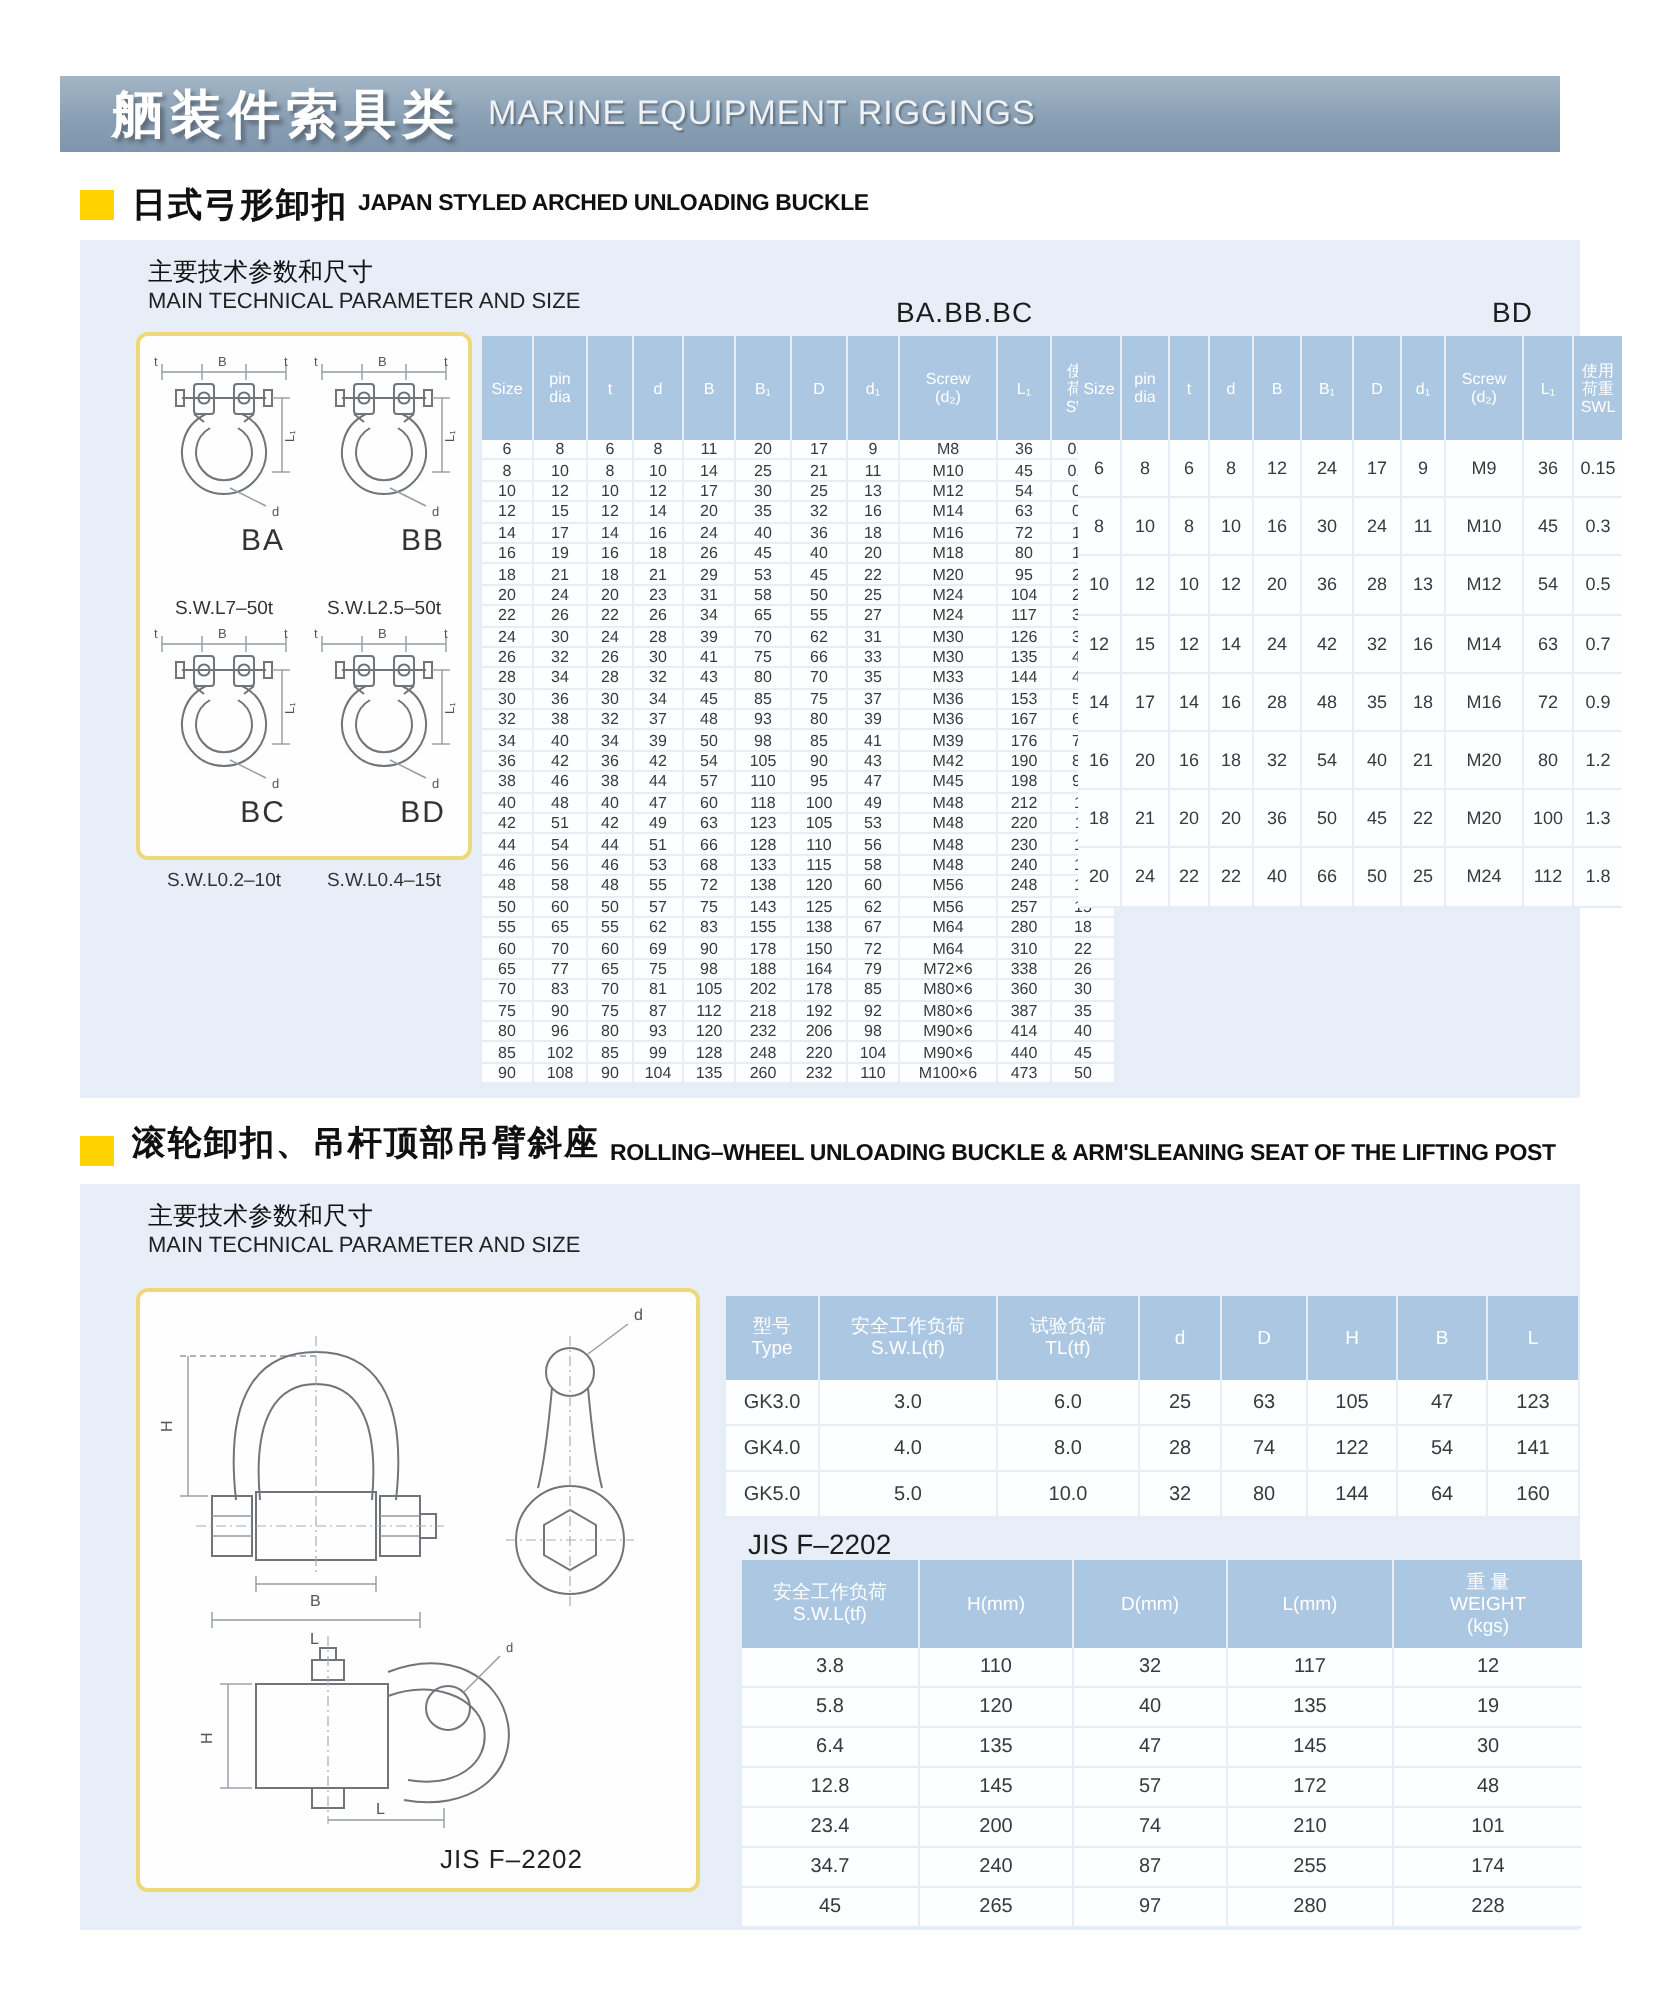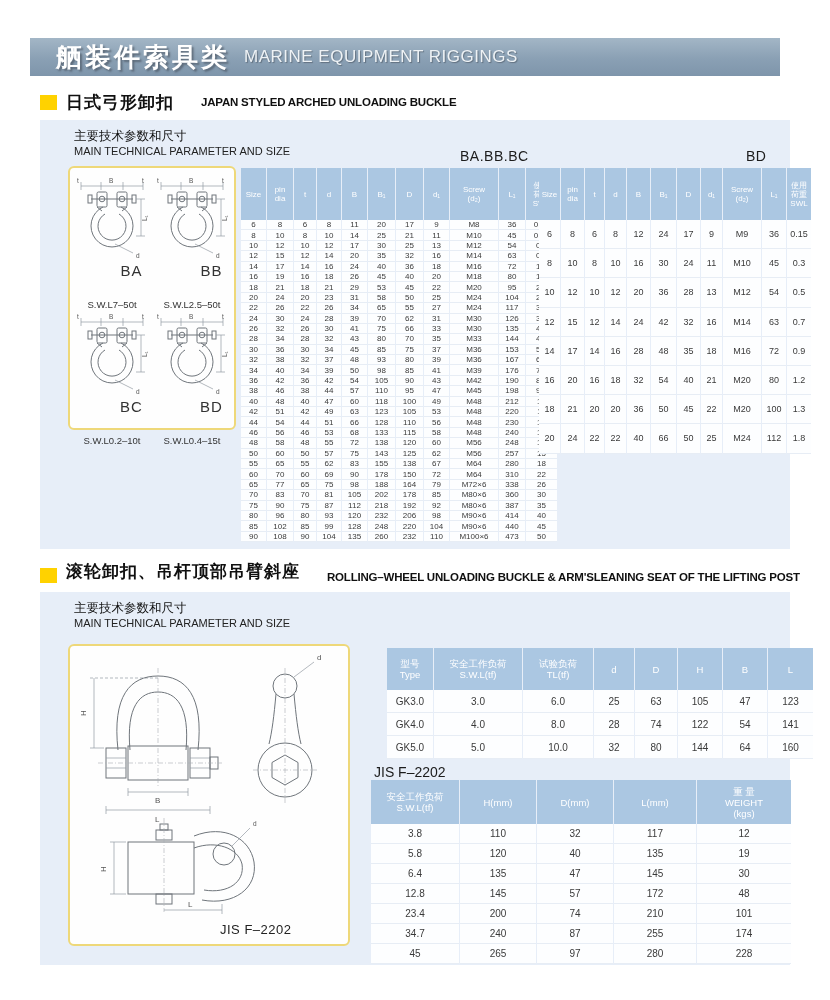--- a/index.html
+++ b/index.html
@@ -16,21 +16,21 @@
   }
   .banner-zh{font-size:26px;font-weight:bold;color:#fff;letter-spacing:3px;
     text-shadow:2px 2px 2px rgba(70,80,92,.65);}
   .banner-en{font-size:17px;font-weight:normal;color:#eef2f5;margin-left:14px;
     letter-spacing:.5px;text-shadow:1px 1px 1px rgba(70,80,92,.6);}
   
   .sec-head{position:absolute;left:40px;display:flex;align-items:center;height:20px;}
   .sec1{top:92px;} .sec2{top:563px;align-items:flex-end;}
   .bullet{width:17px;height:15px;background:#ffd200;margin-right:9px;flex:0 0 auto;}
   .sec-zh{font-size:17px;font-weight:bold;color:#101010;letter-spacing:1px;}
-  .sec-en{font-size:11.5px;font-weight:bold;color:#101010;margin-left:27px;letter-spacing:-.2px;white-space:nowrap;}
+  .sec-en{font-size:11.5px;font-weight:bold;color:#101010;margin-left:5px;letter-spacing:-.2px;white-space:nowrap;}
   
   .panel{position:absolute;left:40px;width:750px;background:#e7eef8;}
   .panel1{top:120px;height:429px;}
   .panel2{top:592px;height:373px;}
   .param{position:absolute;left:34px;top:9px;line-height:15px;}
   .param-zh{font-size:12.5px;color:#111;}
   .param-en{font-size:11px;color:#222;}
   .tbl-caption{position:absolute;font-size:14px;color:#1c1c1c;letter-spacing:.5px;}
   
   .dbox{position:absolute;background:#fefefe;border:2px solid #eed879;border-radius:6px;box-sizing:border-box;}
@@ -62,21 +62,21 @@
   .t1 th:nth-child(10){width:24px}.t1 th:nth-child(11){width:29px}
   
   .t2{left:498px;top:48px;width:252px;}
   .t2 th{height:52px;font-size:8px;line-height:9px;}
   .t2 td{height:28.2px;font-size:9px;}
   .t2 th:nth-child(1){width:19px}.t2 th:nth-child(2){width:21px}.t2 th:nth-child(3){width:17px}
   .t2 th:nth-child(4){width:19px}.t2 th:nth-child(5){width:21px}.t2 th:nth-child(6){width:23px}
   .t2 th:nth-child(7){width:21px}.t2 th:nth-child(8){width:19px}.t2 th:nth-child(9){width:36px}
   .t2 th:nth-child(10){width:22px}.t2 th:nth-child(11){width:22px}
   
-  .t3{left:346px;top:56px;width:412px;}
+  .t3{left:322px;top:56px;width:412px;}
   .t3 th{height:42px;font-size:9.5px;line-height:11px;}
   .t3 td{height:22px;font-size:10px;}
   .t3 th:nth-child(1){width:44px}.t3 th:nth-child(2){width:86px}.t3 th:nth-child(3){width:68px}
   .t3 th:nth-child(4){width:38px}.t3 th:nth-child(5){width:40px}.t3 th:nth-child(6){width:42px}
   .t3 th:nth-child(7){width:42px}.t3 th:nth-child(8){width:43px}
   
   .t4{left:330px;top:188px;width:412px;}
   .t4 th{height:44px;font-size:9.5px;line-height:11px;}
   .t4 td{height:19px;font-size:10px;}
   .t4 th:nth-child(1){width:86px}.t4 th:nth-child(2){width:74px}.t4 th:nth-child(3){width:74px}
@@ -124,21 +124,21 @@
   <span class="bullet"></span>
   <span class="sec-zh">日式弓形卸扣</span>
   <span class="sec-en">JAPAN STYLED ARCHED  UNLOADING BUCKLE</span>
 </div>
 
 <div class="panel panel1">
   <div class="param">
     <div class="param-zh">主要技术参数和尺寸</div>
     <div class="param-en">MAIN TECHNICAL PARAMETER AND SIZE</div>
   </div>
-  <div class="tbl-caption" style="left:420px;top:28px;">BA.BB.BC</div>
+  <div class="tbl-caption" style="left:408px;top:28px;">BA.BB.BC</div>
   <div class="tbl-caption" style="left:706px;top:28px;">BD</div>
 
   <div class="dbox dbox1">
     <div class="dcell">
       <svg width="74" height="86" viewBox="0 0 74 86">
         <use href="#shackle-shape"></use>
         <text class="dim" x="2" y="9">t</text>
         <text class="dim" x="34" y="9">B</text>
         <text class="dim" x="67" y="9">t</text>
         <text class="dim" x="72" y="47" transform="rotate(-90 72 47)">L₁</text>

